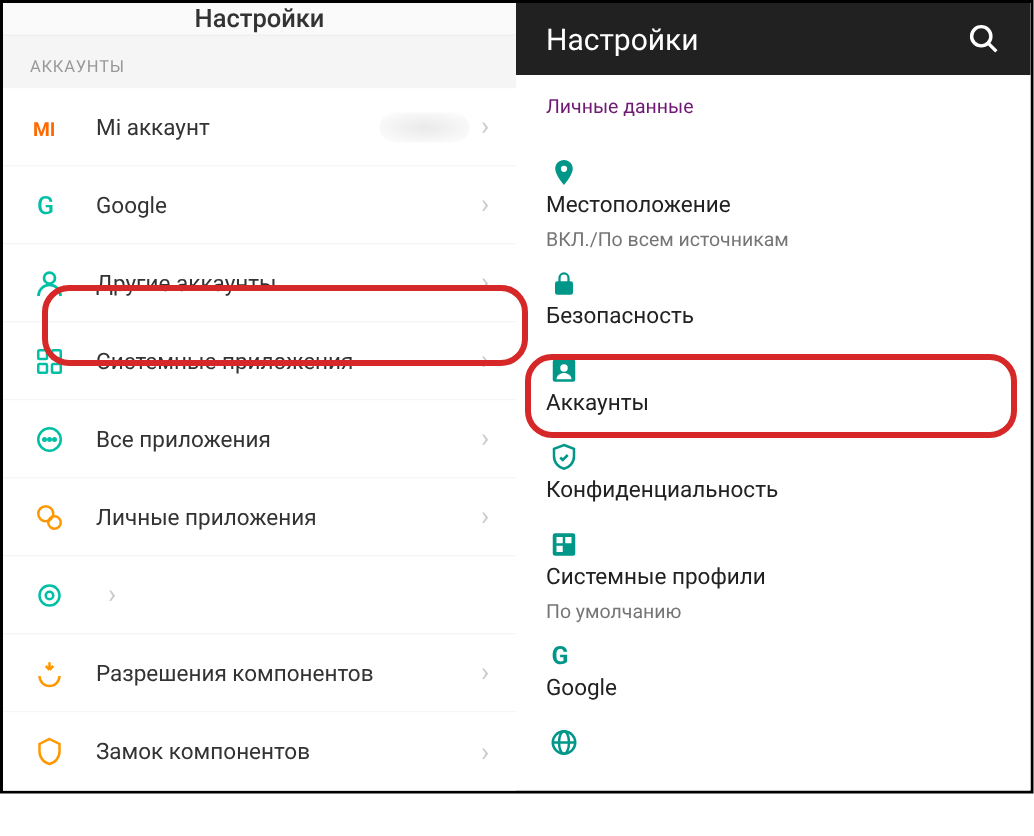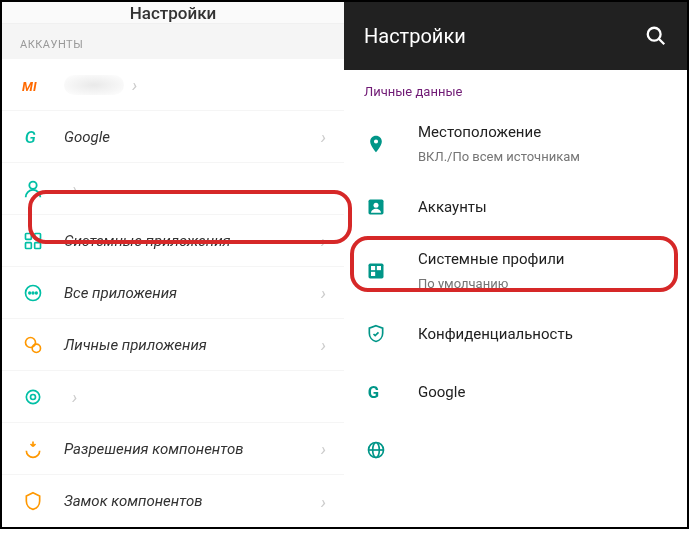--- a/index.html
+++ b/index.html
@@ -6,33 +6,33 @@
 body { font-family: -apple-system, BlinkMacSystemFont, 'Segoe UI', Roboto, sans-serif; background: #fff; }
 .container { display: flex; width: 689px; height: 529px; border: 2px solid #000; position: relative; }
 .left-panel { width: 344px; background: #fff; display: flex; flex-direction: column; }
 .right-panel { width: 345px; background: #fff; display: flex; flex-direction: column; }
 
 .miui-header { height: 56px; display: flex; align-items: center; justify-content: center; border-bottom: 1px solid #f0f0f0; background: #fafafa; }
 .miui-title { font-size: 17px; color: #333; font-weight: 500; }
 
 .section-header { padding: 14px 18px 8px; font-size: 11px; color: #999; text-transform: uppercase; letter-spacing: 0.5px; background: #f5f5f5; }
 
-.miui-row { display: flex; align-items: center; padding: 14px 18px; background: #fff; border-bottom: 1px solid #f5f5f5; min-height: 52px; position: relative; font-style: italic; }
+.miui-row { display: flex; align-items: center; padding: 14px 18px; background: #fff; border-bottom: 1px solid #f5f5f5; min-height: 52px; position: relative; }
 .miui-row .icon-wrap { width: 26px; height: 26px; margin-right: 18px; display: flex; align-items: center; justify-content: center; flex-shrink: 0; }
 .miui-row .label { flex: 1; font-size: 15px; color: #333; }
 .miui-row .chevron { color: #ccc; font-size: 18px; margin-left: 8px; }
 .miui-row .blur-badge { width: 60px; height: 20px; background: radial-gradient(ellipse, rgba(200,200,200,0.4), transparent); border-radius: 10px; }
 
 .android-header { height: 68px; background: #212121; display: flex; align-items: center; padding: 0 20px; }
 .android-title { font-size: 20px; color: #fff; font-weight: 400; flex: 1; }
 .search-icon { color: #fff; }
 
 .android-section { padding: 14px 20px 10px; font-size: 13px; color: #701a75; }
 
-.android-row { display: flex; align-items: center; padding: 14px 20px; min-height: 58px; position: relative; }
+.android-row { display: flex; padding: 14px 20px; min-height: 58px; position: relative; flex-direction: column; }
 .android-row .icon-wrap { width: 24px; height: 24px; margin-right: 30px; display: flex; align-items: center; justify-content: center; flex-shrink: 0; }
 .android-row .text-wrap { flex: 1; display: flex; flex-direction: column; }
 .android-row .label { font-size: 15px; color: #212121; }
 .android-row .sublabel { font-size: 13px; color: #757575; margin-top: 8px; }
 
 .highlight-left { position: absolute; left: 26px; top: 188px; width: 324px; height: 54px; border: 4px solid #d62828; border-radius: 18px; pointer-events: none; z-index: 10; }
 .highlight-right { position: absolute; left: 348px; top: 234px; width: 328px; height: 56px; border: 4px solid #d62828; border-radius: 18px; pointer-events: none; z-index: 10; }
 
 svg { display: block; }
 </style>
@@ -47,20 +47,21 @@
     </div>
 
     <div class="section-header">АККАУНТЫ</div>
 
     <div class="miui-row">
       <span class="icon-wrap">
         <svg width="22" height="22" viewBox="0 0 24 24">
             <text x="0" y="18" font-size="14" font-weight="bold" fill="#ff6900">MI</text>
           </svg>
       </span>
+      <span class="label">Mi аккаунт</span>
       <span class="blur-badge"></span>
       <span class="chevron">›</span>
     </div>
 
     <div class="miui-row">
       <span class="icon-wrap">
         <svg width="20" height="20" viewBox="0 0 24 24">
             <text x="2" y="19" font-size="20" font-weight="500" fill="#00bfa5">G</text>
           </svg>
       </span>
@@ -68,20 +69,21 @@
       <span class="chevron">›</span>
     </div>
 
     <div class="miui-row">
       <span class="icon-wrap">
         <svg width="22" height="22" viewBox="0 0 24 24" fill="none" stroke="#00bfa5" stroke-width="2">
             <circle cx="12" cy="8" r="4"></circle>
             <path d="M4 21c0-4.4 3.6-8 8-8s8 3.6 8 8"></path>
           </svg>
       </span>
+      <span class="label">Другие аккаунты</span>
       <span class="chevron">›</span>
     </div>
 
 
     <div class="miui-row">
       <span class="icon-wrap">
         <svg width="20" height="20" viewBox="0 0 24 24" fill="none" stroke="#00bfa5" stroke-width="2">
             <rect x="3" y="3" width="7" height="7" rx="1"></rect>
             <rect x="14" y="3" width="7" height="7" rx="1"></rect>
             <rect x="3" y="14" width="7" height="7" rx="1"></rect>
@@ -166,63 +168,73 @@
         <svg width="20" height="20" viewBox="0 0 24 24" fill="#009688">
             <path d="M12 2C8 2 5 5 5 9c0 5 7 13 7 13s7-8 7-13c0-4-3-7-7-7zm0 9.5a2.5 2.5 0 110-5 2.5 2.5 0 010 5z"></path>
           </svg>
       </span>
       <div class="text-wrap">
         <span class="label">Местоположение</span>
         <span class="sublabel">ВКЛ./По всем источникам</span>
       </div>
     </div>
 
+    <div class="android-row">
+      <span class="icon-wrap">
+        <svg width="18" height="18" viewBox="0 0 24 24" fill="#009688">
+            <path d="M18 10h-1V7a5 5 0 00-10 0v3H6a2 2 0 00-2 2v8a2 2 0 002 2h12a2 2 0 002-2v-8a2 2 0 00-2-2zM9 7a3 3 0 016 0v3H9V7z"></path>
+          </svg>
+      </span>
+      <div class="text-wrap">
+        <span class="label">Безопасность</span>
+      </div>
+    </div>
 
     <div class="android-row">
       <span class="icon-wrap">
         <svg width="20" height="20" viewBox="0 0 24 24" fill="#009688">
             <rect x="3" y="3" width="18" height="18" rx="2"></rect>
             <circle cx="12" cy="10" r="3" fill="#fff"></circle>
             <path d="M6 19c0-3 3-5 6-5s6 2 6 5" fill="#fff"></path>
           </svg>
       </span>
       <div class="text-wrap">
         <span class="label">Аккаунты</span>
+      </div>
+    </div>
+
+    <div class="android-row">
+      <span class="icon-wrap">
+        <svg width="20" height="20" viewBox="0 0 24 24" fill="none" stroke="#009688" stroke-width="2">
+            <path d="M12 2l8 3v6c0 5-3.5 9-8 10-4.5-1-8-5-8-10V5l8-3z"></path>
+            <path d="M9 12l2 2 4-4"></path>
+          </svg>
+      </span>
+      <div class="text-wrap">
+        <span class="label">Конфиденциальность</span>
       </div>
     </div>
 
     <div class="android-row">
       <span class="icon-wrap">
         <svg width="20" height="20" viewBox="0 0 24 24" fill="#009688">
             <rect x="3" y="3" width="18" height="18" rx="2"></rect>
             <rect x="6" y="6" width="5" height="5" fill="#fff"></rect>
             <rect x="13" y="6" width="5" height="5" fill="#fff"></rect>
             <rect x="6" y="13" width="5" height="5" fill="#fff"></rect>
           </svg>
       </span>
       <div class="text-wrap">
         <span class="label">Системные профили</span>
         <span class="sublabel">По умолчанию</span>
       </div>
     </div>
 
     <div class="android-row">
       <span class="icon-wrap">
-        <svg width="20" height="20" viewBox="0 0 24 24" fill="none" stroke="#009688" stroke-width="2">
-            <path d="M12 2l8 3v6c0 5-3.5 9-8 10-4.5-1-8-5-8-10V5l8-3z"></path>
-            <path d="M9 12l2 2 4-4"></path>
-          </svg>
-      </span>
-      <div class="text-wrap">
-        <span class="label">Конфиденциальность</span>
-      </div>
-    </div>
-
-    <div class="android-row">
-      <span class="icon-wrap">
         <svg width="20" height="20" viewBox="0 0 24 24">
             <text x="2" y="19" font-size="20" font-weight="bold" fill="#009688">G</text>
           </svg>
       </span>
       <div class="text-wrap">
         <span class="label">Google</span>
       </div>
     </div>
 
     <div class="android-row">

